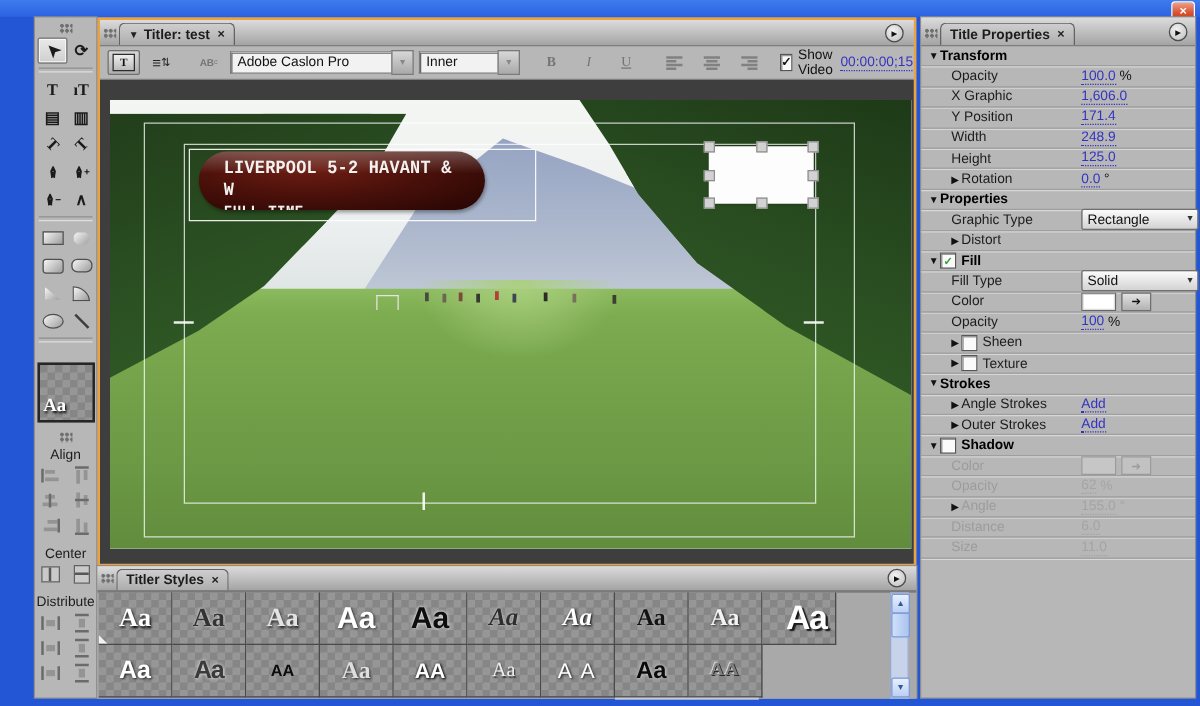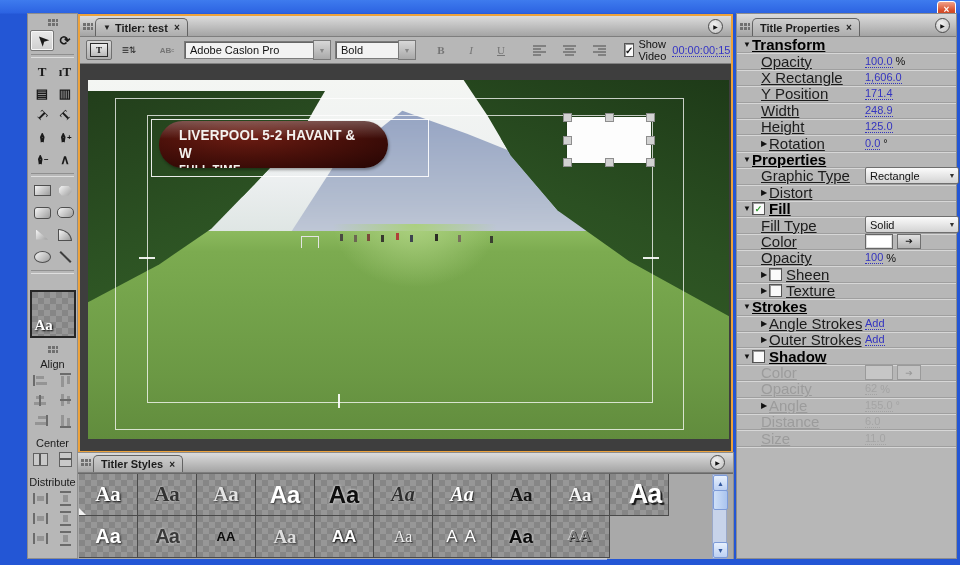--- a/index.html
+++ b/index.html
@@ -126,21 +126,21 @@
   #safe-outer{left:27px;top:18px;width:567px;height:330px;}
   #safe-inner{left:59px;top:35px;width:504px;height:286px;}
   .tickmark{position:absolute;background:rgba(255,255,255,.9);}
   #tick-left{left:51px;top:177px;width:16px;height:2px;}
   #tick-right{left:555px;top:177px;width:16px;height:2px;}
   #tick-bottom{left:250px;top:314px;width:2px;height:14px;}
   #sel-box{position:absolute;left:63px;top:39px;width:276px;height:56px;border:1px solid rgba(255,255,255,.9);}
   #lower-third{position:absolute;left:71px;top:41px;width:229px;height:47px;border-radius:24px;
     background:linear-gradient(180deg,rgba(255,255,255,.28) 0,rgba(255,255,255,0) 38%),
       radial-gradient(ellipse at 38% 30%,#6d1d13 0%,#49100a 48%,#250503 100%);
-    box-shadow:1px 2px 3px rgba(0,0,0,.35);color:#f4f2ef;overflow:hidden;}
+    box-shadow:1px 2px 3px rgba(0,0,0,.35);color:#f4f2ef;overflow:hidden;font-family:Liberation Mono, monospace;}
   #lower-third .lines{margin:5px 0 0 20px;transform:scaleX(.9);transform-origin:left;}
   #lt1{font-size:15px;font-weight:bold;letter-spacing:.2px;line-height:1.2;}
   #lt2{font-size:12.5px;font-weight:bold;letter-spacing:.4px;line-height:1.3;}
   #white-rect{position:absolute;left:479px;top:37px;width:84px;height:46px;background:#fdfdfd;box-shadow:0 0 2px rgba(0,0,0,.3);}
   .handle{position:absolute;width:7px;height:7px;background:#d2d2d2;border:1px solid #8e8e8e;}
   
   #styles-panel{left:78px;top:453px;width:655px;height:105px;}
   #styles-panel .tabbar{height:19px;}
   #styles-body{position:relative;height:85px;background:#a9a9a9;border-top:1px solid #696969;}
   .sw-row{position:absolute;left:1px;display:flex;}
@@ -177,21 +177,21 @@
     border:1px solid #7d9bd8;border-radius:2px;display:flex;align-items:center;justify-content:center;
     font-size:7px;color:#33589e;cursor:pointer;}
   .sb-thumb{position:absolute;left:0;top:15px;width:13px;height:18px;background:linear-gradient(90deg,#cfe0f8,#aac4ef);
     border:1px solid #7d9bd8;border-radius:2px;cursor:grab;}
   
   #props-panel{left:737px;top:14px;width:219px;height:544px;}
   #props-panel .tabbar{height:22px;}
   #props-rows{position:absolute;left:0;top:23px;right:0;}
   .prow{height:15.4px;display:flex;align-items:center;border-bottom:1px solid #9f9f9f;box-shadow:0 1px 0 rgba(222,222,222,.8);position:relative;}
   .prow .tri{width:10px;font-size:8px;color:#111;text-align:center;cursor:pointer;flex:none;}
-  .prow .lbl{font-size:15px;color:#1c1c1c;text-decoration:underline;}
+  .prow .lbl{font-size:11px;color:#1c1c1c;}
   .prow.sect .lbl{font-weight:bold;color:#000;}
   .prow .spacer{flex:none;}
   .valcol{position:absolute;left:128px;display:flex;align-items:center;}
   .val{color:#3434c0;border-bottom:1px dotted #3434c0;cursor:pointer;}
   .suffix{margin-left:3px;color:#111;}
   .dd{width:92px;height:15px;background:linear-gradient(180deg,#fbfbfb,#d3d3d3);border:1px solid #6f6f6f;border-radius:2px;
     display:flex;align-items:center;cursor:pointer;}
   .dd .dtext{flex:1;padding-left:4px;font-size:11px;color:#111;}
   .dd .darr{width:12px;font-size:7px;color:#333;text-align:center;}
   .csw{width:26px;height:13px;background:#fff;border:1px solid #666;box-shadow:inset 0 0 0 1px #ddd;cursor:pointer;}
@@ -360,21 +360,21 @@
     <div class="vsep"></div>
     <div class="tb-btn flat">
       <span class="gray" style="font-size:8px;font-weight:bold;">AB</span>
       <span class="gray" style="font-size:6px;vertical-align:top;">c</span>
     </div>
     <div class="combo">
       <div class="field" style="width:118px;">Adobe Caslon Pro</div>
       <div class="arrow">▼</div>
     </div>
     <div class="combo">
-      <div class="field" style="width:52px;">Bold</div>
+      <div class="field" style="width:52px;">Inner</div>
       <div class="arrow">▼</div>
     </div>
     <div class="vsep"></div>
     <div class="tb-btn flat">
       <span class="gray" style="font-weight:bold;font-family:'Liberation Serif',serif;">B</span>
     </div>
     <div class="tb-btn flat">
       <span class="gray" style="font-style:italic;font-family:'Liberation Serif',serif;">I</span>
     </div>
     <div class="tb-btn flat">
@@ -543,21 +543,21 @@
       <div class="prow">
         <span class="spacer" style="width: 24px;"></span>
         <span class="lbl">Opacity</span>
         <span class="valcol">
           <span class="val">100.0</span>
           <span class="suffix">%</span>
         </span>
       </div>
       <div class="prow">
         <span class="spacer" style="width: 24px;"></span>
-        <span class="lbl">X Rectangle</span>
+        <span class="lbl">X Graphic</span>
         <span class="valcol">
           <span class="val">1,606.0</span>
         </span>
       </div>
       <div class="prow">
         <span class="spacer" style="width: 24px;"></span>
         <span class="lbl">Y Position</span>
         <span class="valcol">
           <span class="val">171.4</span>
         </span>

